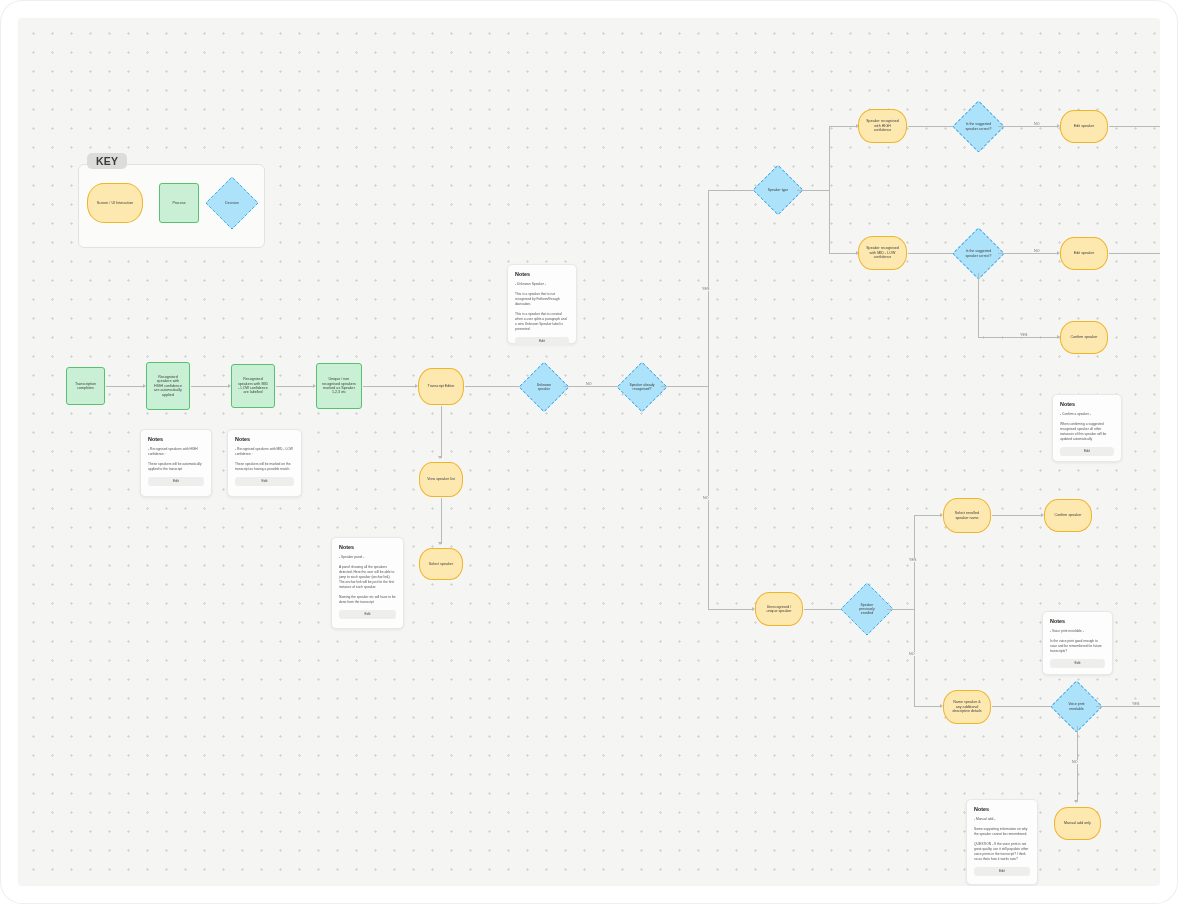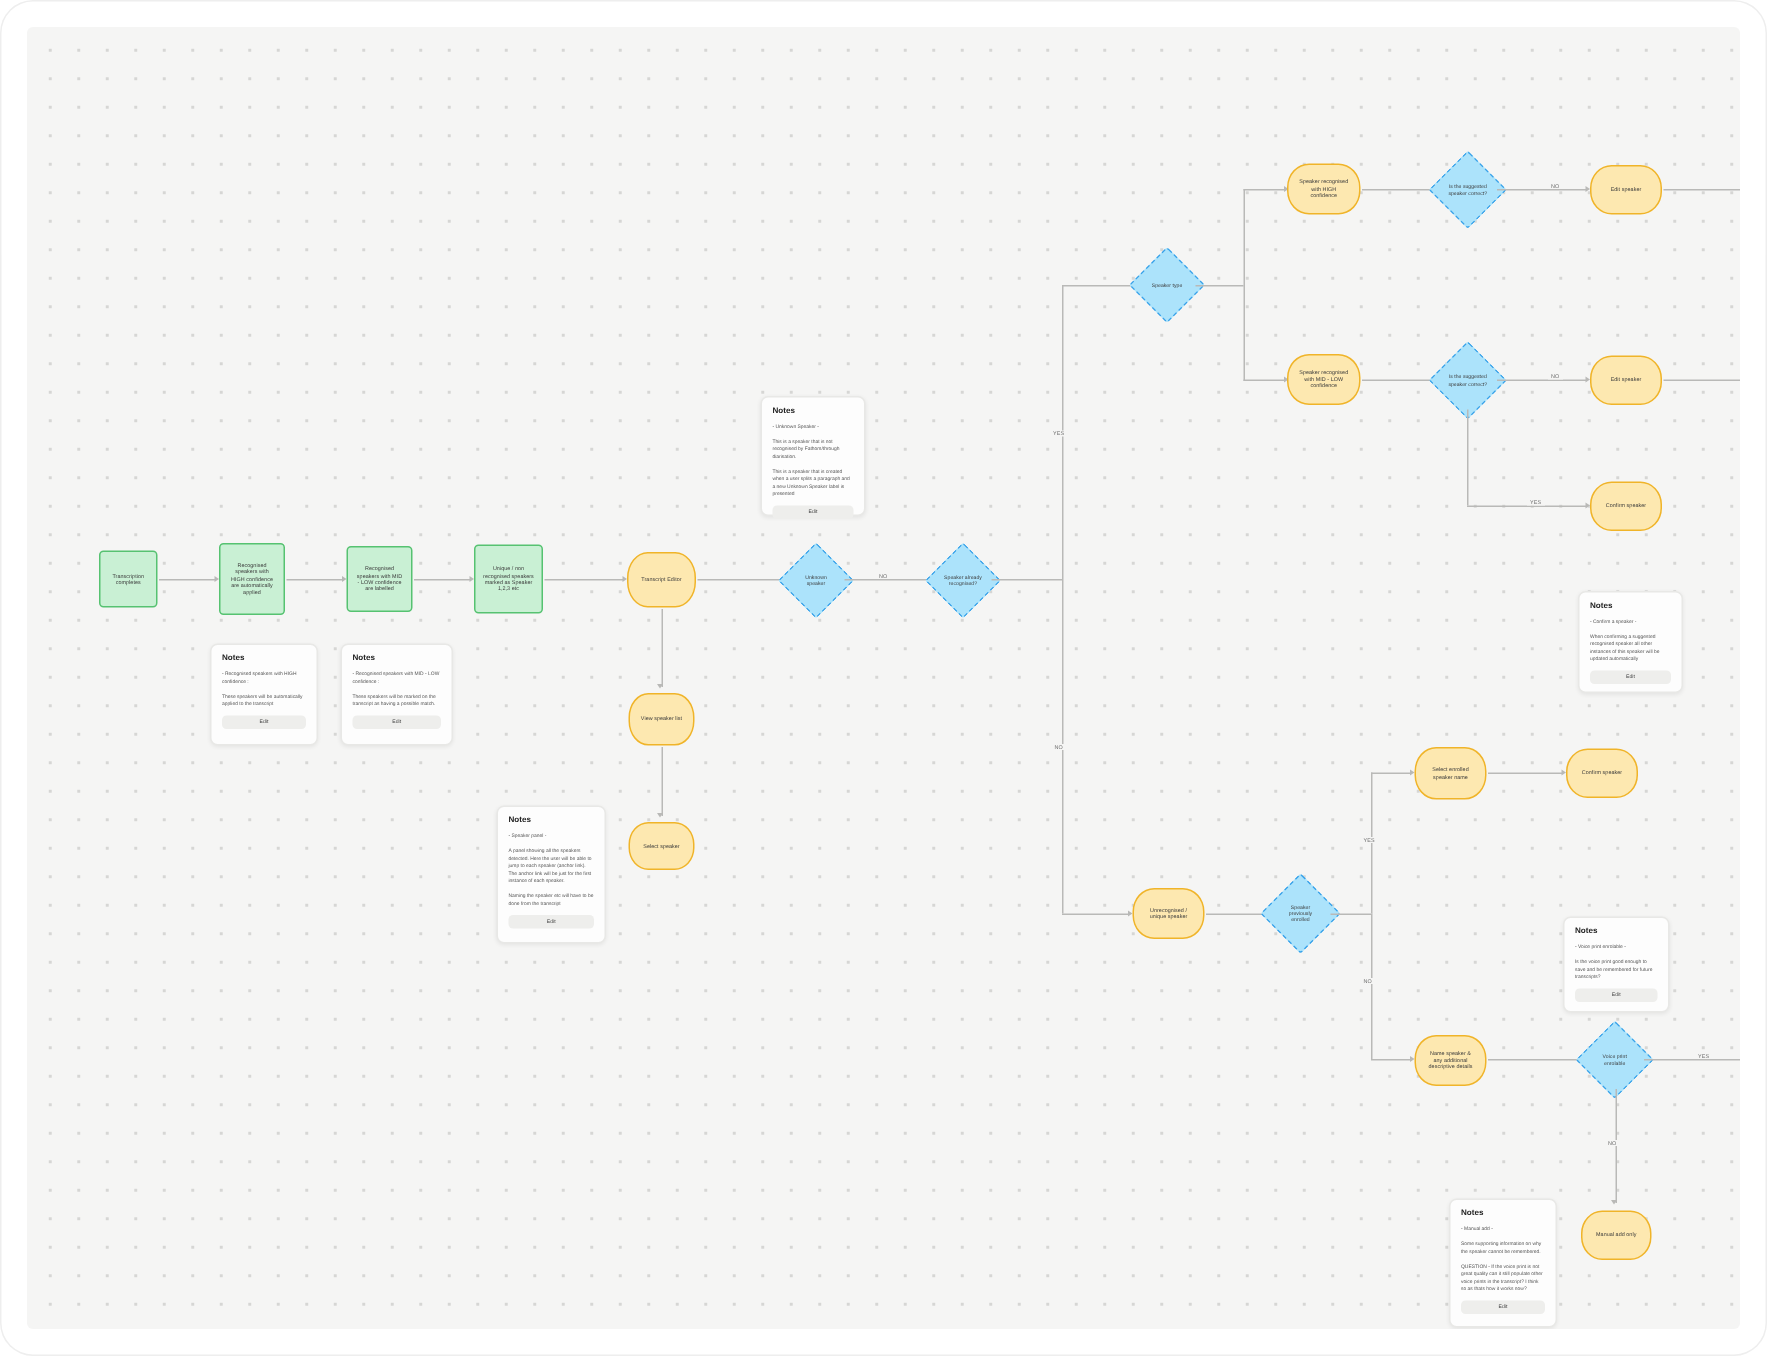--- a/index.html
+++ b/index.html
@@ -57,20 +57,33 @@
   .note p{margin:0 0 5px 0;font-size:3.3px;line-height:1.5;color:#555;}
   .note .editbtn{margin-top:2px;height:9px;background:#eeeeec;border-radius:3px;
         display:flex;align-items:center;justify-content:center;font-size:3.4px;color:#444;}
 </style>
 </head>
 <body>
 
 <div id="app">
   <div id="canvas">
 
+    <div id="keybox">
+      <div id="keytag">KEY</div>
+      <div class="node screen keyitem" style="left:8px;top:18px;width:56px;height:40px;">
+        <span>Screen / UI Interaction</span>
+      </div>
+      <div class="node process keyitem" style="left:80px;top:18px;width:40px;height:40px;">
+        <span>Process</span>
+      </div>
+      <div class="node decision keyitem" style="left:134px;top:19px;width:38px;height:38px;">
+        <div class="dshape"></div>
+        <div class="dtext">Decision</div>
+      </div>
+    </div>
 
     <div class="node process" style="left:48px;top:349px;width:39px;height:38px;">
       <span>Transcription completes</span>
     </div>
     <div class="ln lh" style="left:88px;top:368px;width:38px;"></div>
     <div class="arw r" style="left:125px;top:365.6px;"></div>
 
     <div class="node process" style="left:128px;top:344px;width:44px;height:48px;">
       <span>Recognised speakers with HIGH confidence are automatically applied</span>
     </div>

